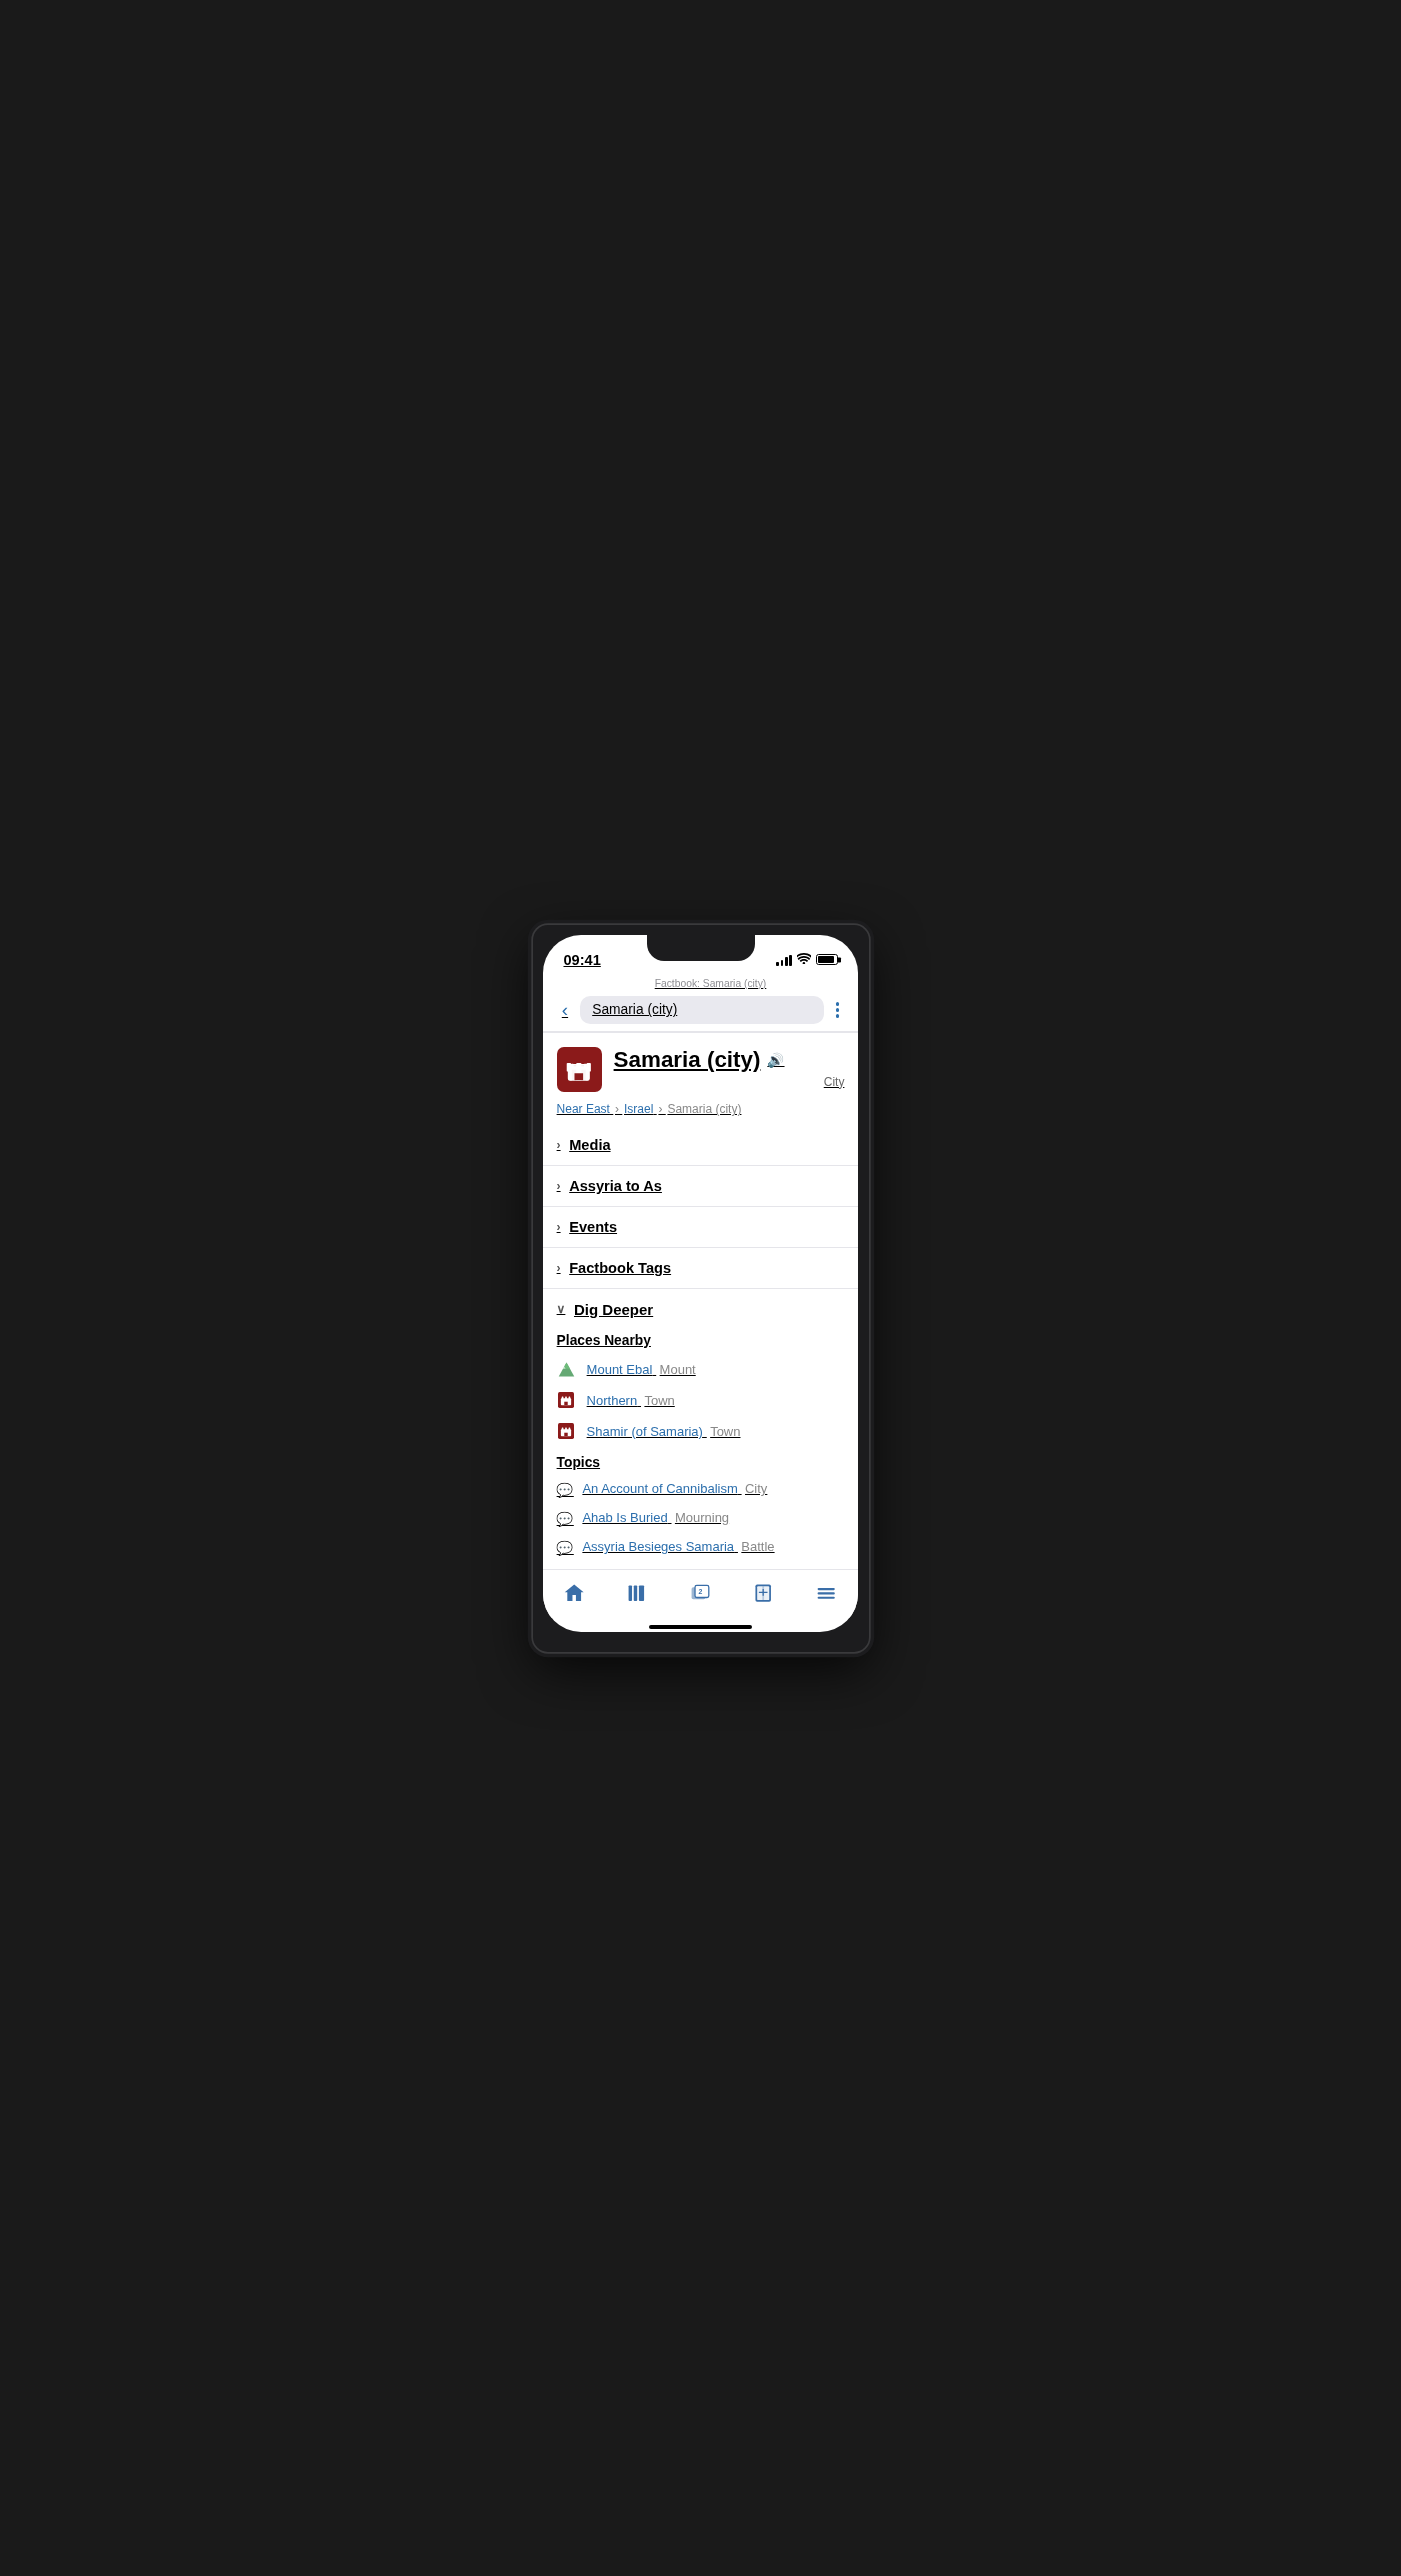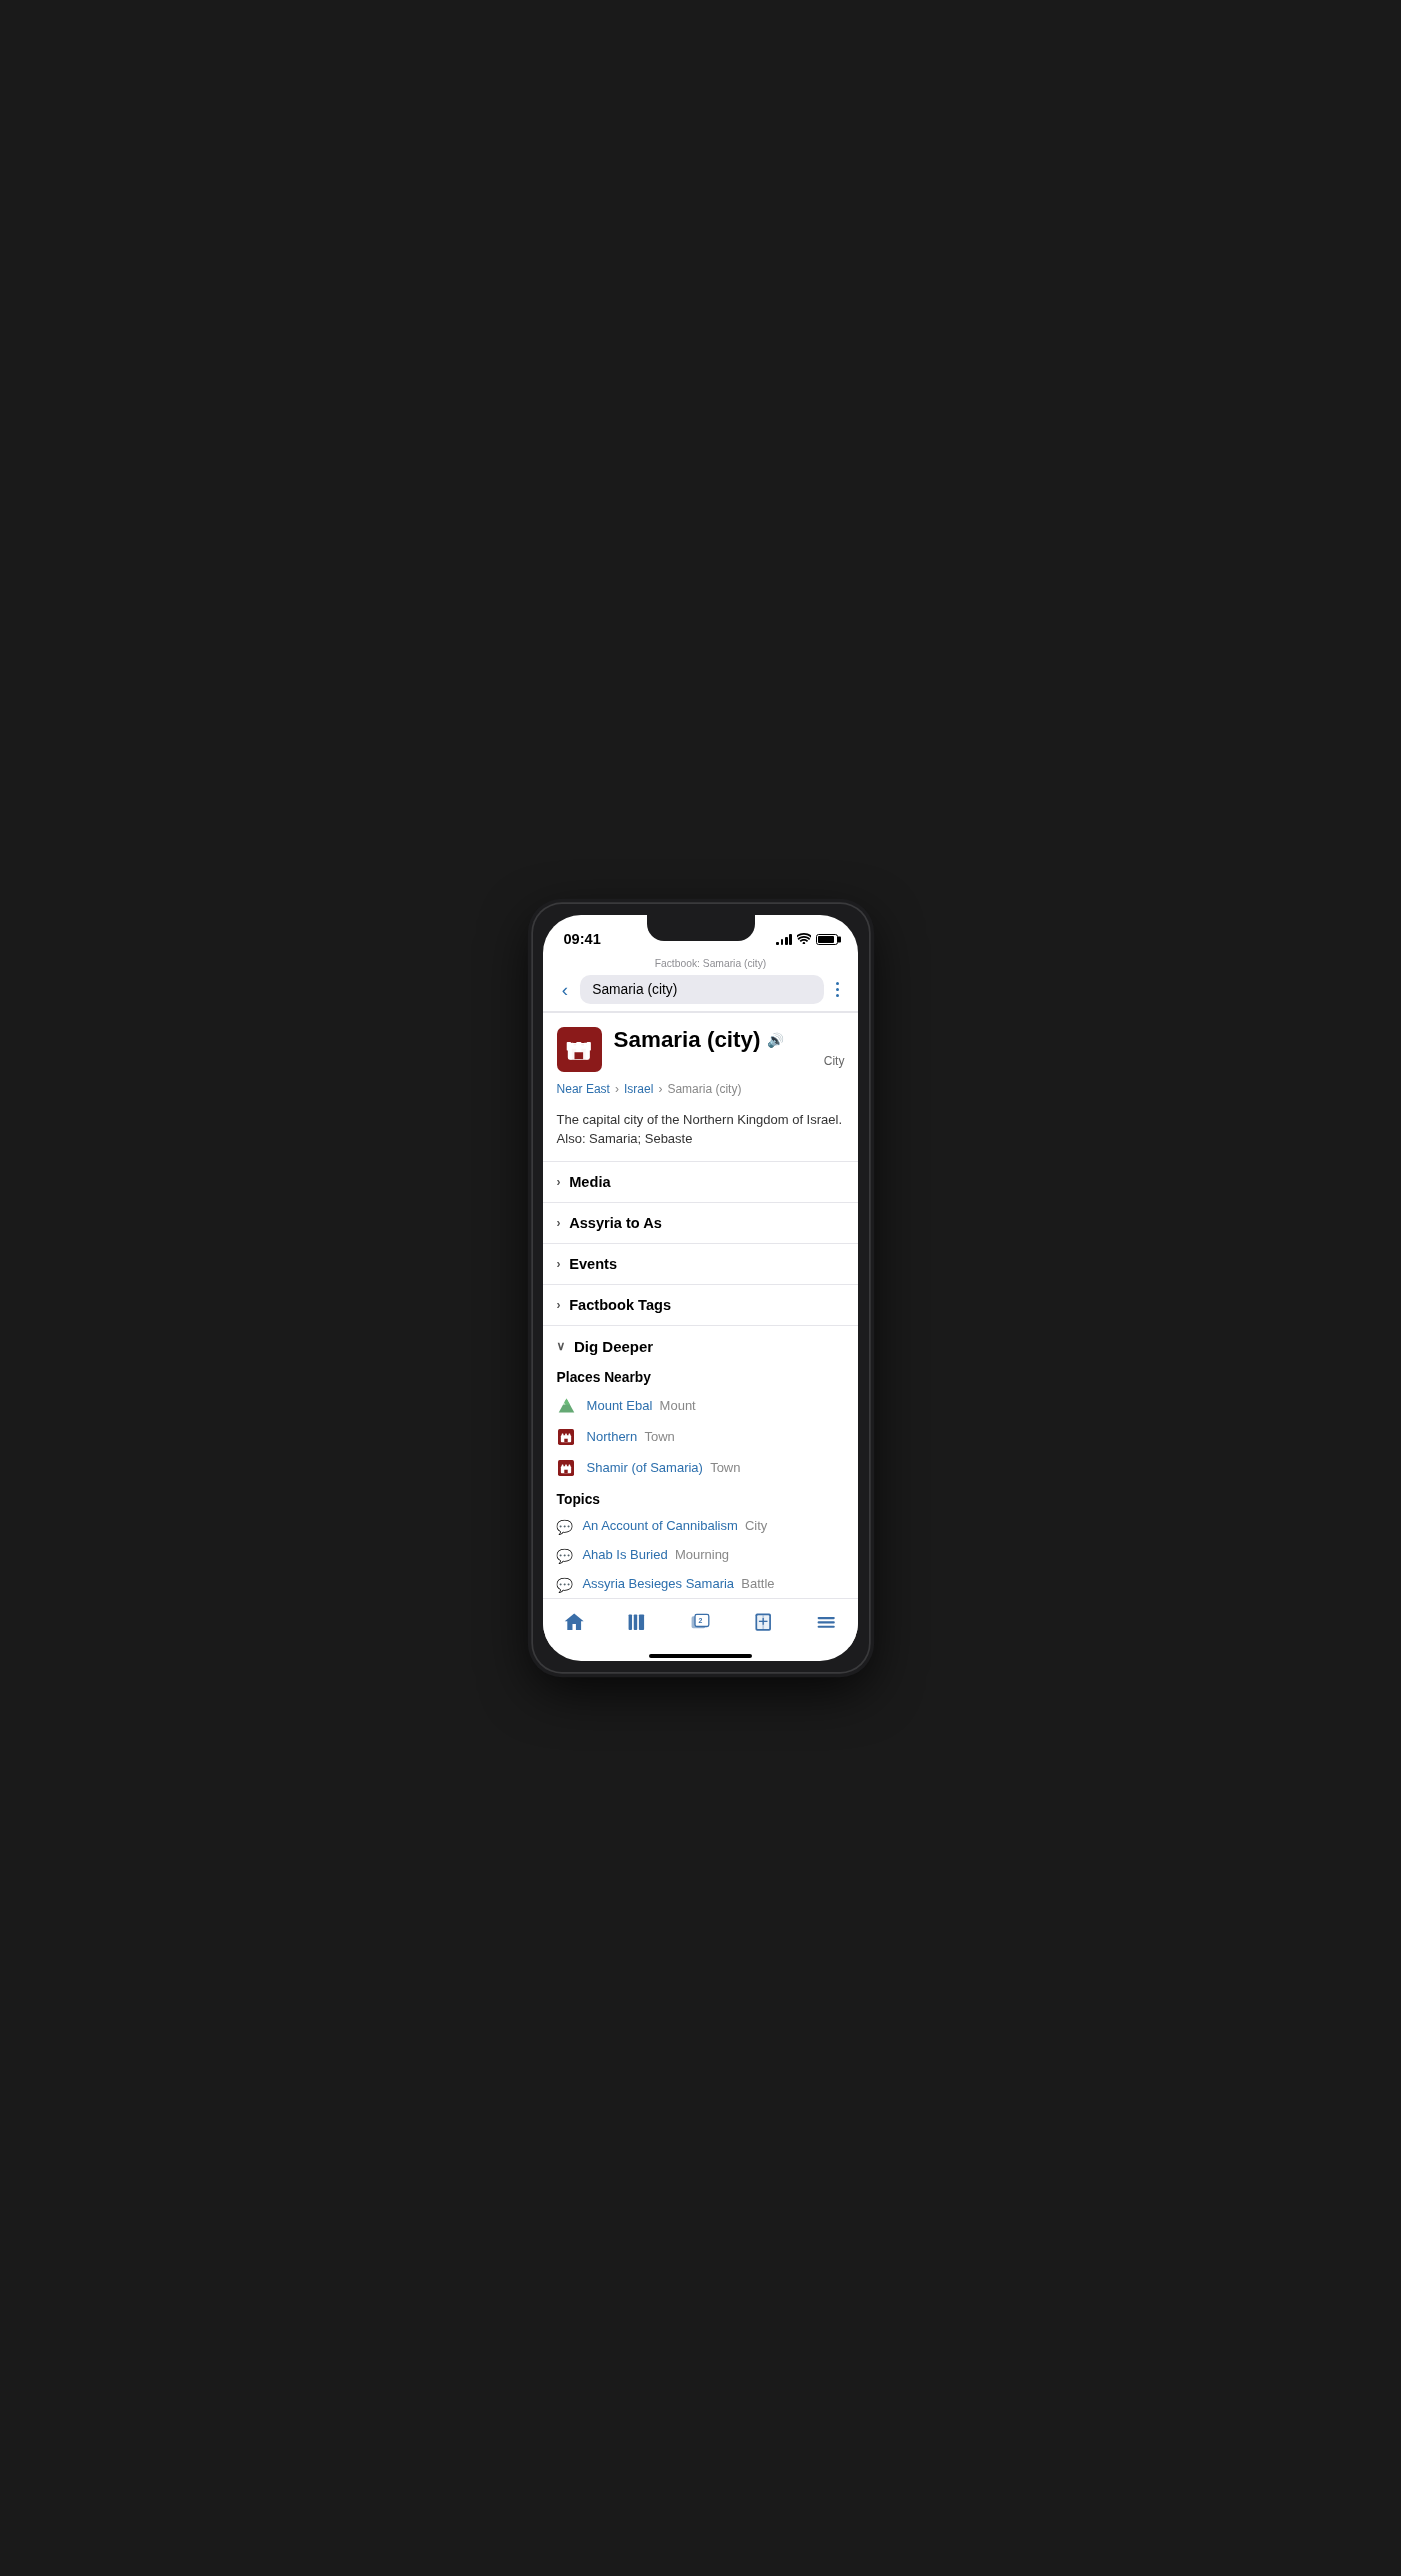--- a/index.html
+++ b/index.html
@@ -9,24 +9,25 @@
       display: flex;
       justify-content: center;
       align-items: center;
       min-height: 100vh;
       font-family: -apple-system, BlinkMacSystemFont, 'Helvetica Neue', sans-serif;
     }
     .phone-outer {
       width: 336px;
       min-height: 727px;
       background: #1c1c1e;
-      border-radius: 29px;
+      border-radius: 15px;
       padding: 10.3px;
       box-shadow: 0 0 0 1.7px #3a3a3c, 0 0 0 5.2px #1c1c1e, 0 17px 52px rgba(0,0,0,0.8);
       position: relative;
+      text-decoration: underline;
     }
     .phone-inner {
       width: 100%;
       background: #fff;
       border-radius: 38px;
       overflow: hidden;
       position: relative;
     }
     
     .notch {
@@ -423,21 +424,20 @@
       </div>
 
       <div class="breadcrumb">
         <span style="color:#2c6fad;cursor:pointer;">Near East</span>
         <span class="sep"> › </span>
         <span style="color:#2c6fad;cursor:pointer;">Israel</span>
         <span class="sep"> › </span>
         <span class="current">Samaria (city)</span>
       </div>
 
-      <div class="entry-description">The capital city of the Northern Kingdom of Israel. Also: Samaria; Sebaste</div>
 
       <div class="section-row">
         <span class="chevron">›</span>
         <span class="section-label">Media</span>
       </div>
       <div class="section-row">
         <span class="chevron">›</span>
         <span class="section-label">Assyria to As</span>
       </div>
       <div class="section-row">

